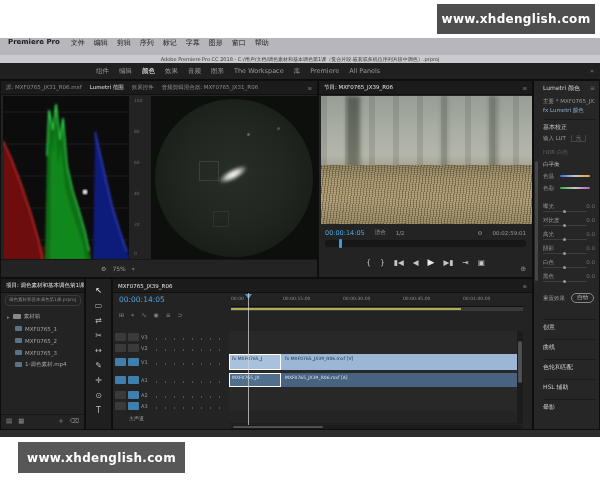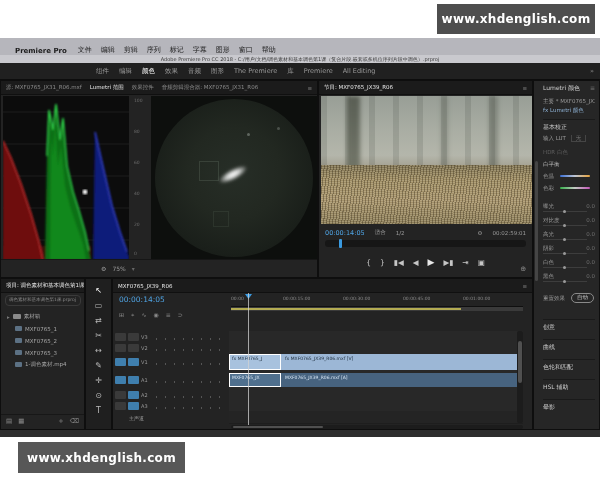--- a/index.html
+++ b/index.html
@@ -4,21 +4,21 @@
 <style>
   html,body{margin:0;padding:0;background:#fff;}
   #screen{position:relative;width:600px;height:480px;background:#fff;overflow:hidden;
           font-family:"DejaVu Sans","Liberation Sans",sans-serif;-webkit-font-smoothing:antialiased;}
   .abs{position:absolute;}
   .wm{background:#4e4e4e;color:#fff;display:flex;align-items:center;justify-content:center;
       font-size:12px;font-weight:bold;letter-spacing:.3px;}
   
   #window{position:absolute;left:0;top:38px;width:600px;height:399px;background:#1d1d1d;}
   .menubar{position:absolute;left:0;top:0;width:600px;height:17px;background:#b6b6bc;
-           color:#1c1c1c;font-size:7px;display:flex;align-items:flex-end;gap:9px;padding-left:15px;box-sizing:border-box;}
+           color:#1c1c1c;font-size:7px;display:flex;align-items:flex-start;gap:9px;padding-left:8px;box-sizing:border-box;}
   .menubar .app{font-weight:bold;margin-right:2px;}
   .titlebar{position:absolute;left:0;top:17px;width:600px;height:8px;background:#c9c9ce;color:#3a3a3a;
             font-size:5px;line-height:8px;text-align:center;white-space:nowrap;overflow:hidden;}
   .wsbar{position:absolute;left:0;top:25px;width:600px;height:17px;background:#202020;border-bottom:1px solid #0d0d0d;
          display:flex;align-items:center;gap:10px;padding-left:96px;box-sizing:border-box;font-size:6.5px;color:#999;}
   .wsbar .tab.active{color:#fff;}
   .wsbar .ovf{position:absolute;right:6px;color:#888;}
   
   #main{position:absolute;left:0;top:42px;width:600px;height:350px;background:#191919;}
   .panel{position:absolute;background:#232323;border:1px solid #0e0e0e;box-sizing:border-box;}
@@ -123,24 +123,24 @@
 
     <div class="titlebar">Adobe Premiere Pro CC 2018 - C:/用户/文档/调色素材和基本调色第1课（复合片段.嵌套或多机位序列片段中调色）.prproj</div>
 
     <div class="wsbar">
       <span class="tab">组件</span>
       <span class="tab">编辑</span>
       <span class="tab active">颜色</span>
       <span class="tab">效果</span>
       <span class="tab">音频</span>
       <span class="tab">图形</span>
-      <span class="tab">The Premiere</span>
+      <span class="tab">The Workspace</span>
       <span class="tab">库</span>
       <span class="tab">Premiere</span>
-      <span class="tab">All Editing</span>
+      <span class="tab">All Panels</span>
       <span class="ovf">»</span>
     </div>
 
     <div id="main">
 
       <div class="panel" style="left:0;top:0;width:318px;height:198px;">
         <div class="ptabs">
           <span class="tab">源: MXF0765_JX31_R06.mxf</span>
           <span class="tab active">Lumetri 范围</span>
           <span class="tab">效果控件</span>

